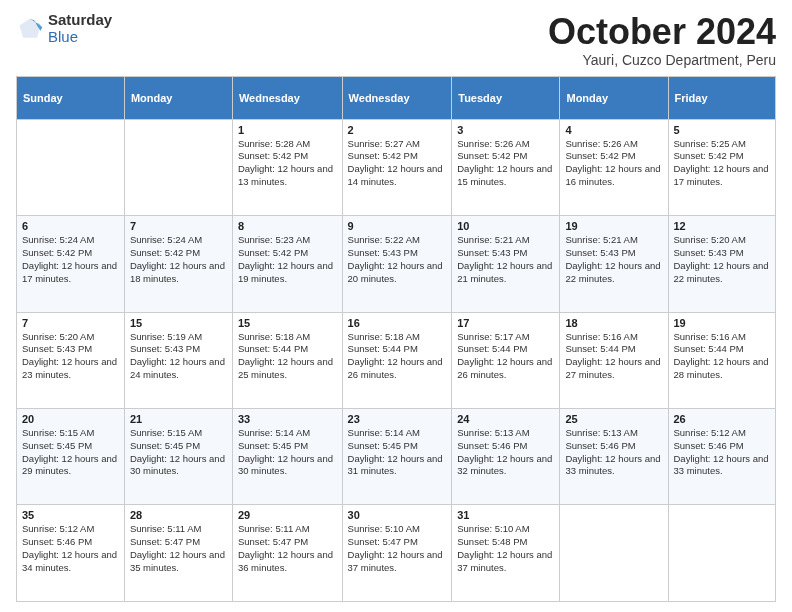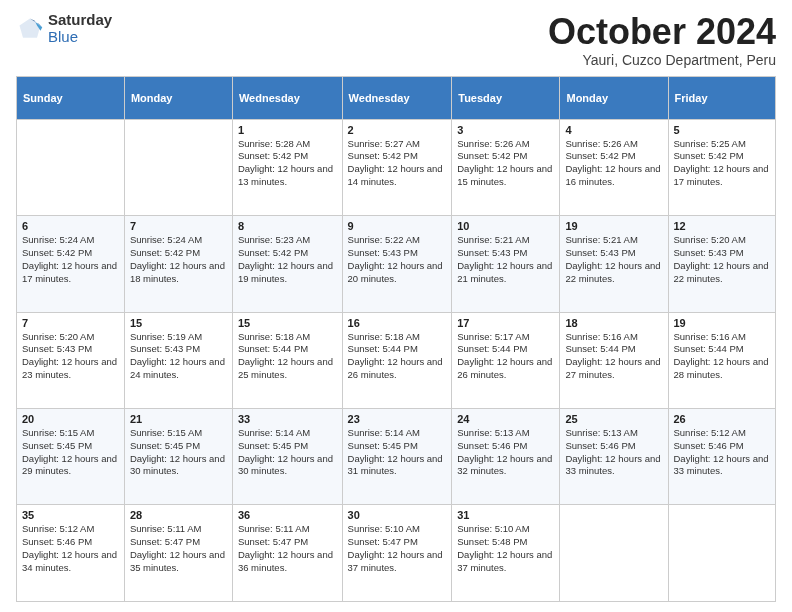--- a/index.html
+++ b/index.html
@@ -255,21 +255,21 @@
         <tr>
           <td>
         <span class="day-num">35</span>
         <span class="day-info">Sunrise: 5:12 AM<br>Sunset: 5:46 PM<br>Daylight: 12 hours and 34 minutes.</span>
       </td>
           <td>
         <span class="day-num">28</span>
         <span class="day-info">Sunrise: 5:11 AM<br>Sunset: 5:47 PM<br>Daylight: 12 hours and 35 minutes.</span>
       </td>
           <td>
-        <span class="day-num">36</span>
+        <span class="day-num">29</span>
         <span class="day-info">Sunrise: 5:11 AM<br>Sunset: 5:47 PM<br>Daylight: 12 hours and 36 minutes.</span>
       </td>
           <td>
         <span class="day-num">30</span>
         <span class="day-info">Sunrise: 5:10 AM<br>Sunset: 5:47 PM<br>Daylight: 12 hours and 37 minutes.</span>
       </td>
           <td>
         <span class="day-num">31</span>
         <span class="day-info">Sunrise: 5:10 AM<br>Sunset: 5:48 PM<br>Daylight: 12 hours and 37 minutes.</span>
       </td>

